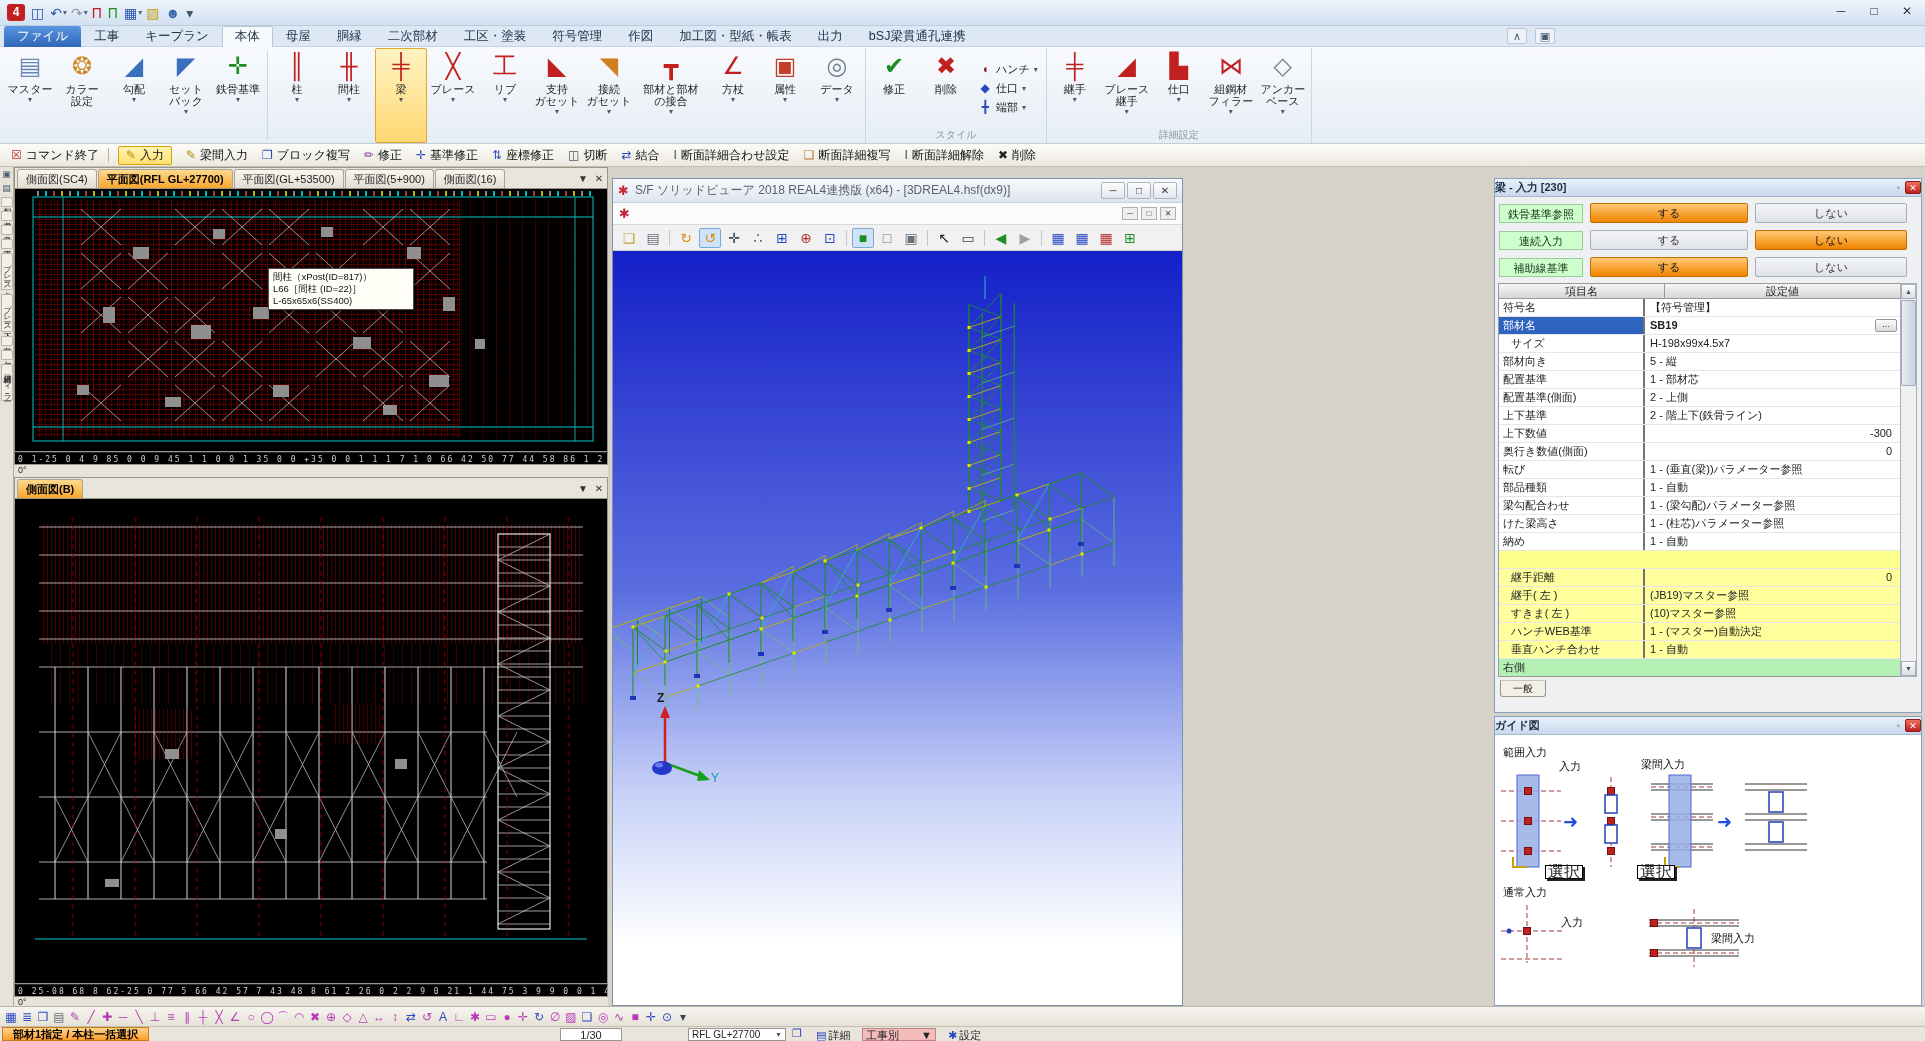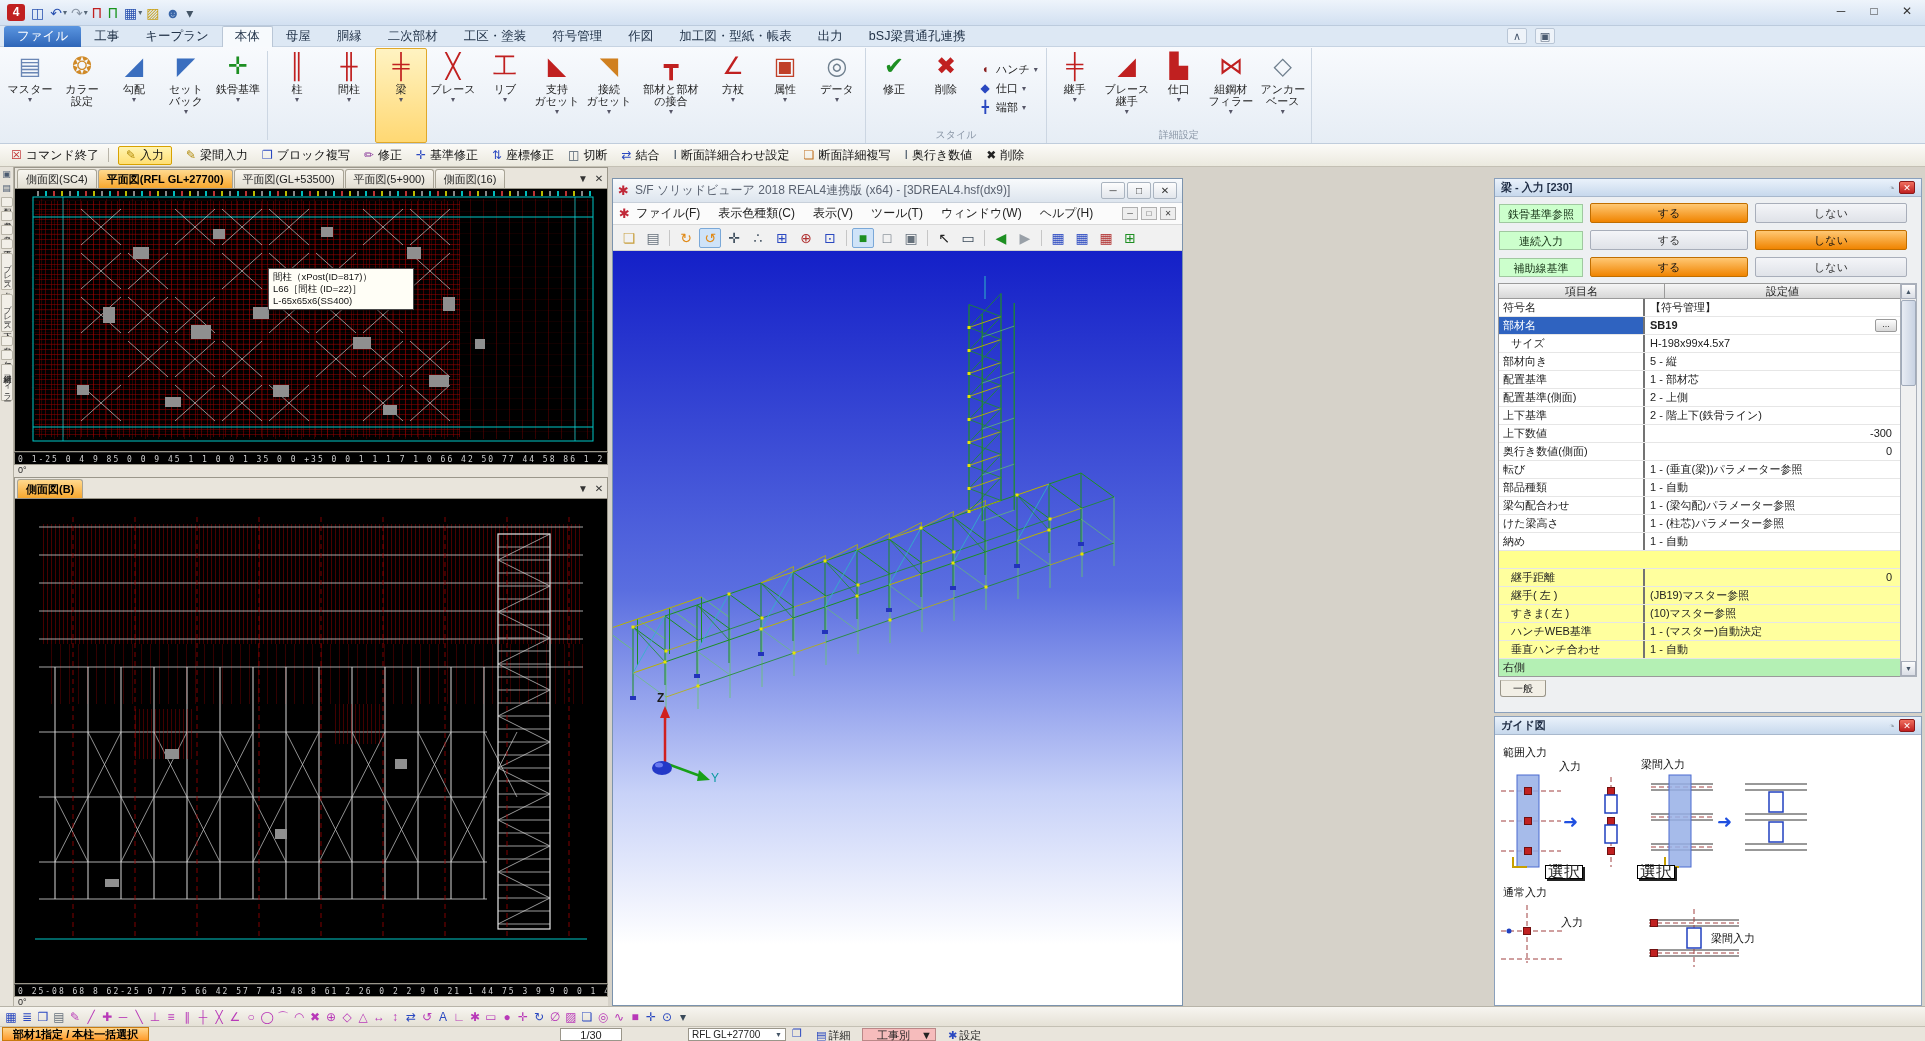--- a/index.html
+++ b/index.html
@@ -92,21 +92,21 @@
   .vtools{height:26px;background:#f1f1f1;border-bottom:1px solid #cfcfcf;display:flex;align-items:center;padding-left:4px}
   .vt{width:22px;height:20px;display:flex;align-items:center;justify-content:center;font-size:14px;margin:0 1px;border-radius:2px;border:1px solid transparent}
   .vt.sel{background:#cfe3f8;border:1px solid #7aa8d8}
   .vtsep{width:1px;height:16px;background:#c6c6c6;margin:0 4px}
   .vcanvas{position:relative;height:754px;overflow:hidden}
   .axis-z{position:absolute;left:44px;top:440px;font-size:12px;font-weight:bold;color:#1a1a1a}
   .axis-y{position:absolute;left:98px;top:520px;font-size:12px;color:#0a9aa0}
 
   
   .panel{position:absolute;left:1494px;top:178px;width:428px;height:535px;background:#eef0f2;border:1px solid #8aa0bc}
-  .ptitle{height:18px;background:linear-gradient(#eaf2fb,#c7d8ec);display:flex;align-items:center;padding:0 6px;
+  .ptitle{height:18px;background:linear-gradient(#eaf2fb,#c7d8ec);display:flex;align-items:center;padding:0 0;
           font-weight:bold;font-size:11px;color:#1e2c44;border-bottom:1px solid #a8b8cc}
   .pball{margin-left:auto;color:#98a4b0;font-size:11px;margin-right:4px}
   .pclose{width:16px;height:13px;background:linear-gradient(#f07060,#c02020);color:#fff;font-size:9px;text-align:center;
           line-height:12px;border:1px solid #8a1a1a;border-radius:2px}
   .ptoggles{position:absolute;left:4px;top:24px;display:grid;grid-template-columns:84px 158px 152px;gap:7px 7px;align-items:center}
   .plab{background:#ccffcc;border:1px solid #a0c8a0;text-align:center;font-size:11px;height:19px;line-height:18px;color:#143014}
   .pbtn{height:20px;line-height:19px;text-align:center;font-size:11px;background:linear-gradient(#f4f5f8,#dfe2e8);
         border:1px solid #a8aeba;border-radius:2px;color:#333}
   .pbtn.sel{background:linear-gradient(#ffc874,#f08400);border:1px solid #c06e00;color:#131313}
   .th{position:absolute;left:3px;top:104px;width:403px;height:16px;display:flex;background:linear-gradient(#f5f5f5,#d7d7d7);
@@ -147,21 +147,21 @@
   .status{position:absolute;left:0;top:1026px;width:1925px;height:15px;background:#e9e5dc;border-top:1px solid #c4c0b4;font-size:11px}
   .smode{position:absolute;left:2px;top:0px;height:14px;line-height:13px;padding:0 10px;background:linear-gradient(#ffd58a,#ff9c2c);
          border:1px solid #c87b10;font-weight:bold;color:#000}
   .sscale{position:absolute;left:560px;top:1px;width:62px;height:13px;line-height:12px;text-align:center;background:#fff;border:1px solid #9a968a}
   .scombo{position:absolute;left:688px;top:1px;width:98px;height:13px;line-height:12px;background:#fff;border:1px solid #9a968a;padding:0 3px;display:flex}
   .scombo .cv{flex:1;font-size:10px;white-space:nowrap;overflow:hidden}
   .scombo .ca{font-size:7px;color:#456}
   .slayer{position:absolute;left:792px;top:0px;font-size:11px;color:#2a48c0}
   .sdetail{position:absolute;left:816px;top:1px}
   .sby{position:absolute;left:862px;top:1px;width:74px;height:13px;line-height:12px;background:#f6bcbc;border:1px solid #b88;display:flex;padding:0 3px}
-  .sby .cv{flex:1;text-align:center}
+  .sby .cv{flex:1;}
   .ssettings{position:absolute;left:948px;top:1px}
   .sic{color:#2a48c0;margin-right:2px}
 </style>
 </head>
 <body>
 
 <div class="app">
 
   <div class="qat" id="qat">
       <span class="qat-ic qat-logo">4</span>
@@ -386,21 +386,21 @@
       <span class="citem">
         <span class="ci" style="color: rgb(74, 90, 106);">Ⅰ</span>
         <span>断面詳細合わせ設定</span>
       </span>
       <span class="citem">
         <span class="ci" style="color: rgb(192, 112, 32);">❏</span>
         <span>断面詳細複写</span>
       </span>
       <span class="citem">
         <span class="ci" style="color: rgb(74, 90, 106);">Ⅰ</span>
-        <span>奥行き数値</span>
+        <span>断面詳細解除</span>
       </span>
       <span class="citem">
         <span class="ci" style="color: rgb(34, 34, 34);">✖</span>
         <span>削除</span>
       </span>
     </div>
 
   <div class="leftstrip" id="leftstrip">
       <span class="vicon">▣</span>
       <span class="vicon">▤</span>
@@ -750,28 +750,20 @@
       <span class="vticon">✱</span>
       <span class="vtitle-text">S/F ソリッドビューア 2018 REAL4連携版 (x64) - [3DREAL4.hsf(dx9)]</span>
       <span class="vbtns">
         <span class="vb">─</span>
         <span class="vb">□</span>
         <span class="vb">✕</span>
       </span>
     </div>
     <div class="vmenu">
       <span class="vticon">✱</span>
-      <span id="vmenu" style="display:flex">
-          <span class="vmi">ファイル(F)</span>
-          <span class="vmi">表示色種類(C)</span>
-          <span class="vmi">表示(V)</span>
-          <span class="vmi">ツール(T)</span>
-          <span class="vmi">ウィンドウ(W)</span>
-          <span class="vmi">ヘルプ(H)</span>
-        </span>
       <span class="vmdi">
         <span class="vmdib">─</span>
         <span class="vmdib">□</span>
         <span class="vmdib">✕</span>
       </span>
     </div>
     <div class="vtools" id="vtools">
         <span class="vt" style="color: rgb(200, 160, 64);">❏</span>
         <span class="vt" style="color: rgb(102, 113, 124);">▤</span>
         <span class="vtsep"></span>

